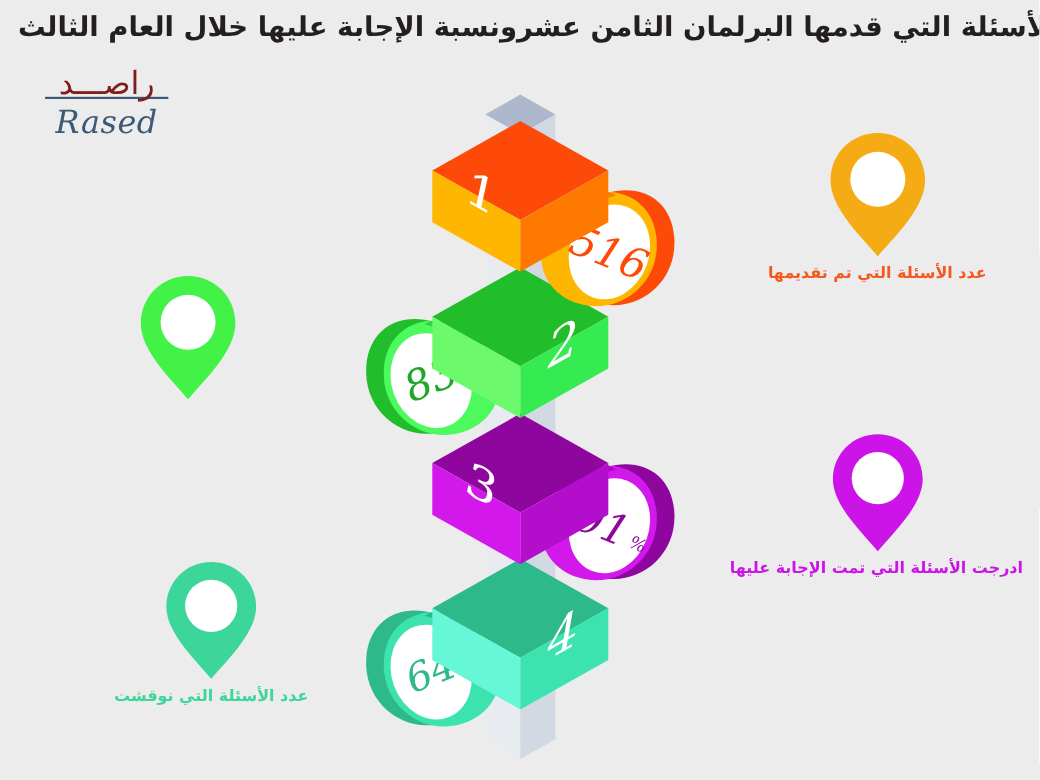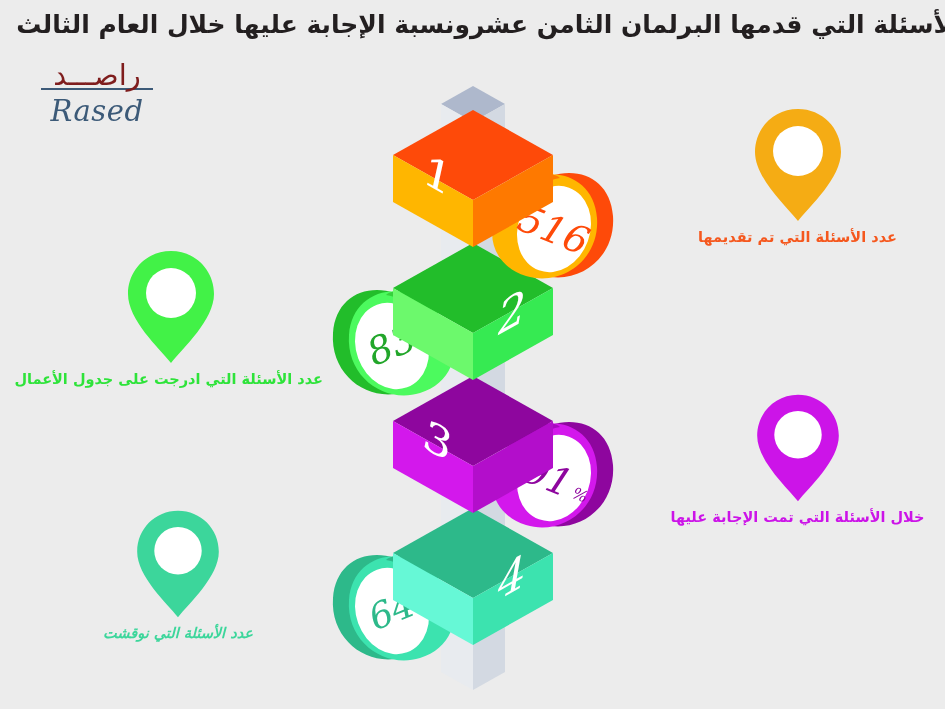--- a/index.html
+++ b/index.html
@@ -202,45 +202,44 @@
         <text class="ribbon-num" x="554" y="243" text-anchor="middle" font-size="38" fill="#fe4a09" transform="rotate(22 554 229)">516</text>
       </g>
 
       <polygon points="473,110 553,155 473,200 393,155" fill="#fe4a09"></polygon>
       <polygon points="393,155 473,200 473,247 393,202" fill="#ffb600"></polygon>
       <polygon points="473,200 553,155 553,202 473,247" fill="#fe7900"></polygon>
       <text class="cube-num" x="438" y="165" text-anchor="middle" font-size="44" transform="skewY(29.5) translate(0,-222)">1</text>
     </g>
   </svg>
 
-  <div class="marker" style="left:660px; top:106px; width:275px;">
+  <div class="marker" style="left:660px; top:118px; width:275px;">
     <svg class="pin" width="92" height="118" viewBox="0 0 92 118">
       <path d="M46 3 C22 3 3 22 3 46 C3 72 34 100 46 115 C58 100 89 72 89 46 C89 22 70 3 46 3 Z" fill="#f5ac14"></path>
       <circle cx="46" cy="45" r="25" fill="#ffffff"></circle>
     </svg>
     <div class="caption" style="color:#f5581e;">عدد الأسئلة التي تم تقديمها</div>
   </div>
 
   <div class="marker" style="left:18px; top:248px; width:305px;">
     <svg class="pin" width="92" height="118" viewBox="0 0 92 118">
       <path d="M46 3 C22 3 3 22 3 46 C3 72 34 100 46 115 C58 100 89 72 89 46 C89 22 70 3 46 3 Z" fill="#42f247"></path>
       <circle cx="46" cy="45" r="25" fill="#ffffff"></circle>
     </svg>
-    <div class="caption" style="color:#2ee33a;">عدد الأسئلة التي ادرجت على جدول الأعمال</div>
   </div>
 
   <div class="marker" style="left:665px; top:392px; width:265px;">
     <svg class="pin" width="88" height="112" viewBox="0 0 92 118">
       <path d="M46 3 C22 3 3 22 3 46 C3 72 34 100 46 115 C58 100 89 72 89 46 C89 22 70 3 46 3 Z" fill="#cc14e8"></path>
       <circle cx="46" cy="45" r="25" fill="#ffffff"></circle>
     </svg>
-    <div class="caption" style="color:#cc14e8;">خلال الأسئلة التي تمت الإجابة عليها</div>
-  </div>
-
-  <div class="marker" style="left:62px; top:508px; width:232px;font-style:italic;">
+    <div class="caption" style="color:#cc14e8;">ادرجت الأسئلة التي تمت الإجابة عليها</div>
+  </div>
+
+  <div class="marker" style="left:76px; top:508px; width:232px;">
     <svg class="pin" width="88" height="112" viewBox="0 0 92 118">
       <path d="M46 3 C22 3 3 22 3 46 C3 72 34 100 46 115 C58 100 89 72 89 46 C89 22 70 3 46 3 Z" fill="#3cd69b"></path>
       <circle cx="46" cy="45" r="25" fill="#ffffff"></circle>
     </svg>
     <div class="caption" style="color:#3cd69b;">عدد الأسئلة التي نوقشت</div>
   </div>
 
 </div>
 
 </body></html>

